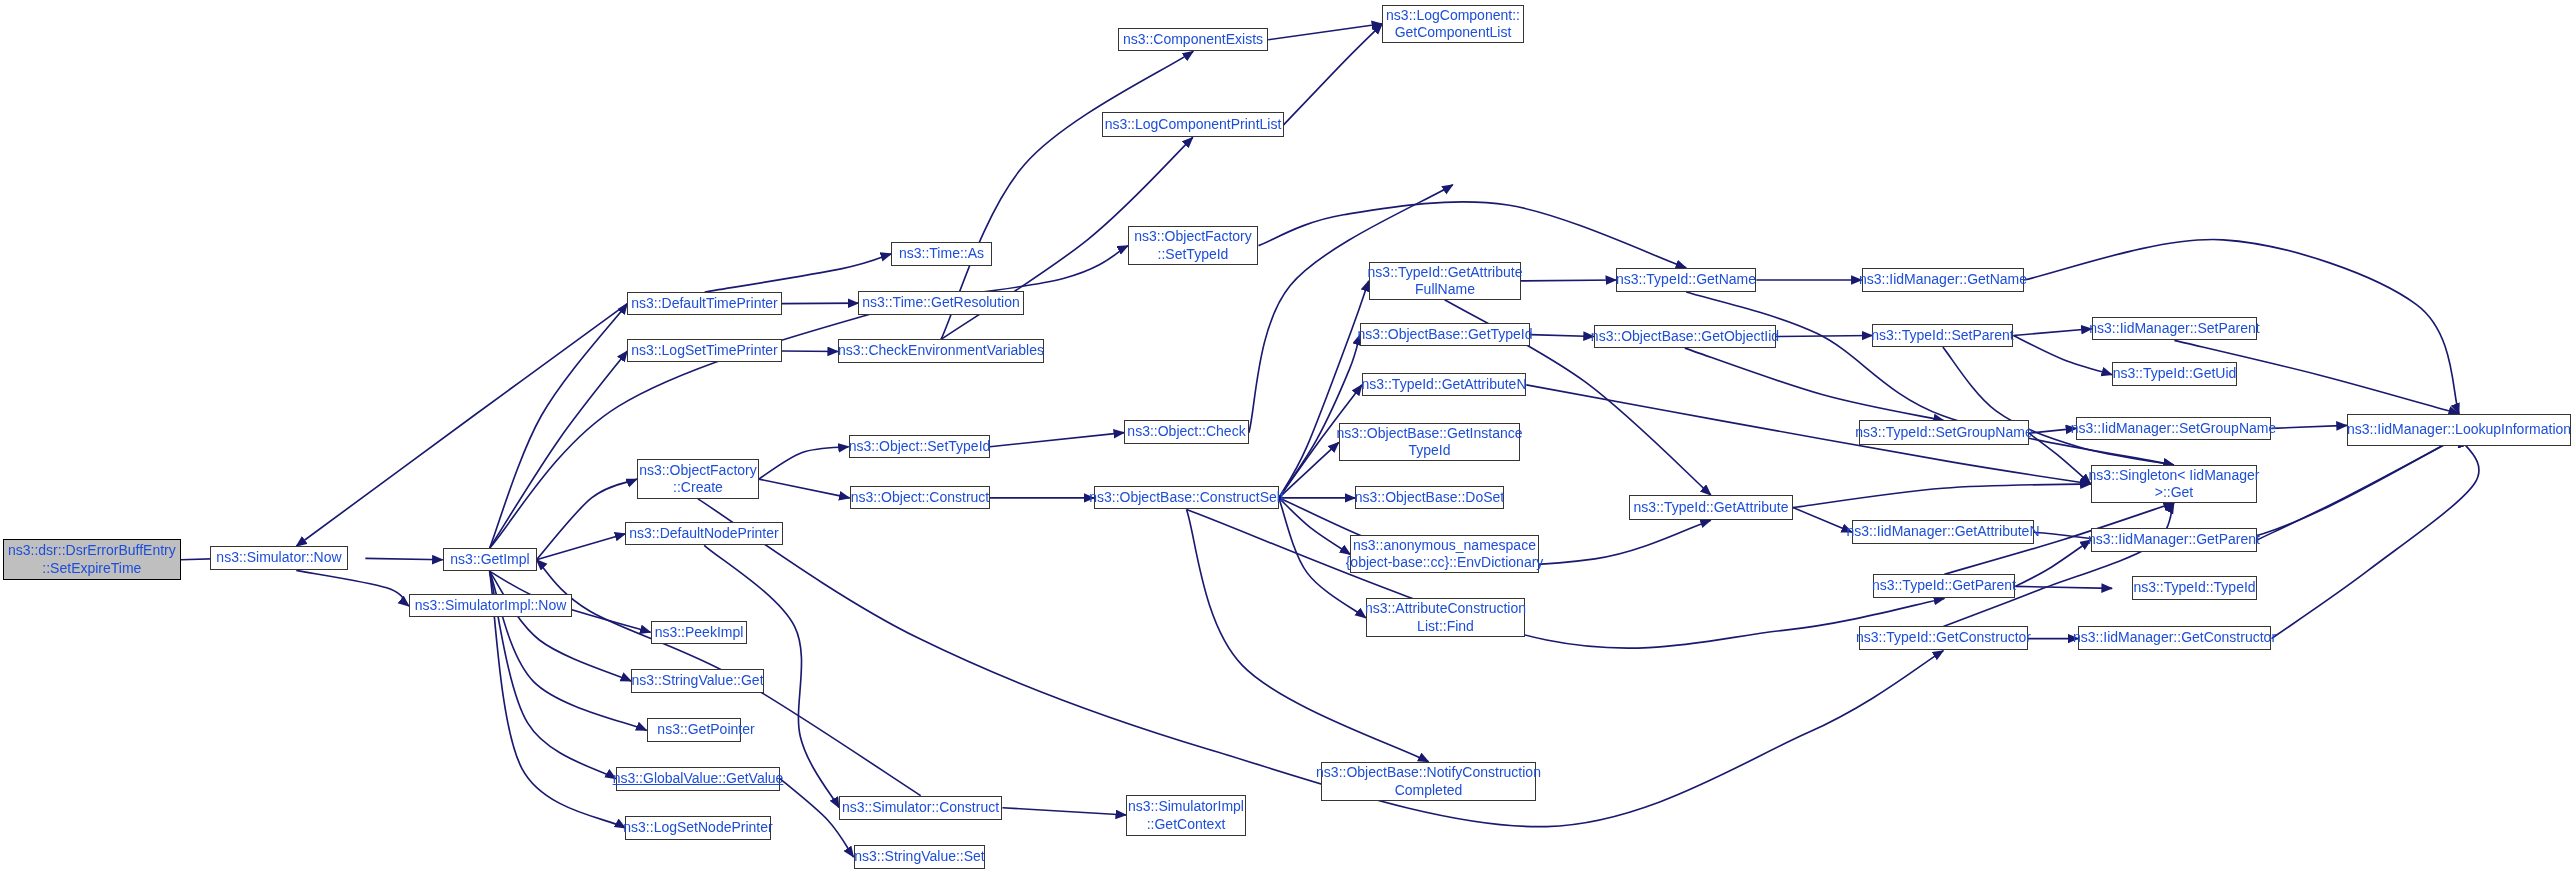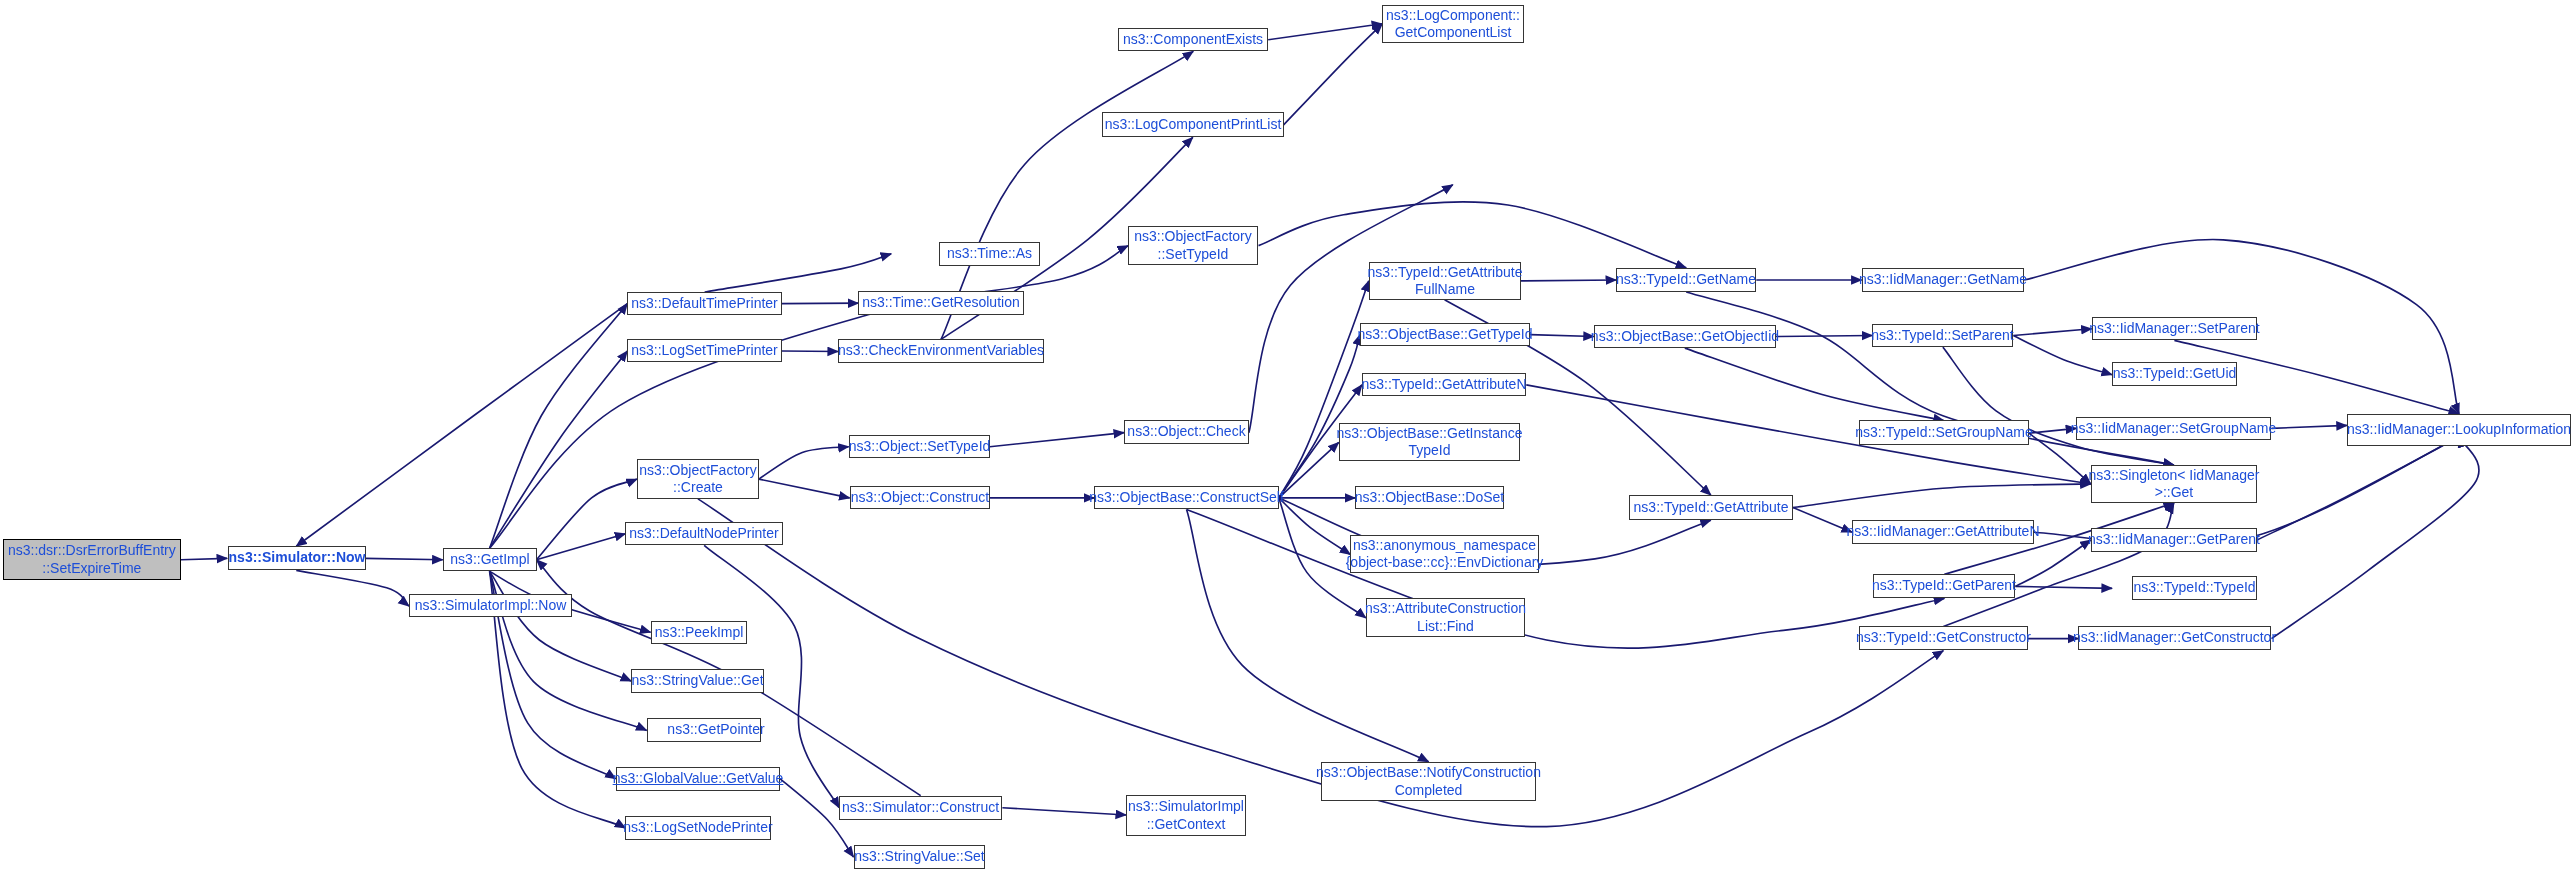--- a/index.html
+++ b/index.html
@@ -106,27 +106,27 @@
       <path d="M2098,660.5 L2150,660.5" class="edge-path" stroke="#191970" marker-end="url(#arrow)"></path>
       <path d="M2010.5,648 C2027.0833333333333,641.6666666666666 2074.25,623.8333333333334 2110,610 C2145.75,596.1666666666666 2201.8333333333335,580 2225,565 C2248.1666666666665,550 2245,527.5 2249,520" class="edge-path" stroke="#191970" marker-end="url(#arrow)"></path>
       <path d="M2350,660.5 C2366.6666666666665,648.75 2415,616.75 2450,590 C2485,563.25 2544.3333333333335,523 2560,500 C2575.6666666666665,477 2546.6666666666665,460 2544,452" class="edge-path" stroke="#191970" marker-end="url(#arrow)"></path>
       <path d="M728.5,564 C744.0833333333334,578 805.4166666666666,615 822,648 C838.5833333333334,681 820.3333333333334,730.75 828,762 C835.6666666666666,793.25 861.3333333333334,823.25 868,835.5" class="edge-path" stroke="#191970" marker-end="url(#arrow)"></path>
       <path d="M952.5,823 C920.4166666666666,802.5 817.0833333333334,731.8333333333334 760,700 C702.9166666666666,668.1666666666666 644.1666666666666,652.1666666666666 610,632 C575.8333333333334,611.8333333333334 564.1666666666666,587.8333333333334 555,579" class="edge-path" stroke="#191970" marker-end="url(#arrow)"></path>
       <path d="M1037,835.5 L1165,843" class="edge-path" stroke="#191970" marker-end="url(#arrow)"></path>
       <path d="M807,805.5 C815.1666666666666,812.5833333333334 843.3333333333334,834.5 856,848 C868.6666666666666,861.5 878.5,880.0833333333334 883,886.5" class="edge-path" stroke="#191970" marker-end="url(#arrow)"></path>
     </svg>
 <div class="graph-node root" style="left: 2.9px; top: 539px; width: 178px; height: 41px;">ns3::dsr::DsrErrorBuffEntry
 ::SetExpireTime</div>
-    <div class="graph-node" style="left: 228px; top: 546px; width: 138px; height: 24px; font-weight: bold;">ns3::Simulator::Now</div>
+    <div class="graph-node" style="left: 210px; top: 546px; width: 138px; height: 24px;">ns3::Simulator::Now</div>
     <div class="graph-node" style="left: 443px; top: 548px; width: 94px; height: 23px;">ns3::GetImpl</div>
     <div class="graph-node" style="left: 409px; top: 594px; width: 163px; height: 23px;">ns3::SimulatorImpl::Now</div>
     <div class="graph-node" style="left: 625px; top: 522px; width: 158px; height: 23px;">ns3::DefaultNodePrinter</div>
     <div class="graph-node" style="left: 627px; top: 292px; width: 155px; height: 23px;">ns3::DefaultTimePrinter</div>
     <div class="graph-node" style="left: 627px; top: 339px; width: 155px; height: 23px;">ns3::LogSetTimePrinter</div>
-    <div class="graph-node" style="left: 891px; top: 242px; width: 101px; height: 24px; margin-left: 48px;">ns3::Time::As</div>
+    <div class="graph-node" style="left: 891px; top: 242px; width: 101px; height: 24px;">ns3::Time::As</div>
     <div class="graph-node" style="left: 858px; top: 291px; width: 166px; height: 24px;">ns3::Time::GetResolution</div>
     <div class="graph-node" style="left: 838px; top: 339px; width: 206px; height: 24px;">ns3::CheckEnvironmentVariables</div>
     <div class="graph-node" style="left: 1118px; top: 28px; width: 150px; height: 23px;">ns3::ComponentExists</div>
     <div class="graph-node" style="left: 1382px; top: 4.8px; width: 142px; height: 38px;">ns3::LogComponent::
 GetComponentList</div>
     <div class="graph-node" style="left: 1102px; top: 112px; width: 182px; height: 25px;">ns3::LogComponentPrintList</div>
     <div class="graph-node" style="left: 1128px; top: 226px; width: 130px; height: 39px;">ns3::ObjectFactory
 ::SetTypeId</div>
     <div class="graph-node" style="left: 637px; top: 459px; width: 122px; height: 40px;">ns3::ObjectFactory
 ::Create</div>
@@ -160,21 +160,21 @@
 &gt;::Get</div>
     <div class="graph-node" style="left: 1852px; top: 520px; width: 182px; height: 24px;">ns3::IidManager::GetAttributeN</div>
     <div class="graph-node" style="left: 2091px; top: 528px; width: 166px; height: 24px;">ns3::IidManager::GetParent</div>
     <div class="graph-node" style="left: 1873px; top: 574px; width: 142px; height: 24px;">ns3::TypeId::GetParent</div>
     <div class="graph-node" style="left: 2112px; top: 576px; width: 125px; height: 24px; margin-left: 20px;">ns3::TypeId::TypeId</div>
     <div class="graph-node" style="left: 1859px; top: 626px; width: 169px; height: 24px;">ns3::TypeId::GetConstructor</div>
     <div class="graph-node" style="left: 2078px; top: 626px; width: 193px; height: 24px;">ns3::IidManager::GetConstructor</div>
     <div class="graph-node" style="left: 2347px; top: 414px; width: 224px; height: 32px;">ns3::IidManager::LookupInformation</div>
     <div class="graph-node" style="left: 651px; top: 621px; width: 96px; height: 23px;">ns3::PeekImpl</div>
     <div class="graph-node" style="left: 631px; top: 669px; width: 133px; height: 24px;">ns3::StringValue::Get</div>
-    <div class="graph-node" style="left: 647px; top: 718px; width: 114px; height: 24px; padding-left: 24px;">ns3::GetPointer</div>
+    <div class="graph-node" style="left: 647px; top: 718px; width: 94px; height: 24px; padding-left: 24px;">ns3::GetPointer</div>
     <div class="graph-node" style="left: 616px; top: 767px; width: 164px; height: 24px; text-decoration: underline;">ns3::GlobalValue::GetValue</div>
     <div class="graph-node" style="left: 625px; top: 816px; width: 146px; height: 24px;">ns3::LogSetNodePrinter</div>
     <div class="graph-node" style="left: 839px; top: 796px; width: 163px; height: 24px;">ns3::Simulator::Construct</div>
     <div class="graph-node" style="left: 854px; top: 845px; width: 131px; height: 24px;">ns3::StringValue::Set</div>
     <div class="graph-node" style="left: 1126px; top: 795px; width: 120px; height: 41px;">ns3::SimulatorImpl
 ::GetContext</div>
   </div>
 
 
 </body></html>

